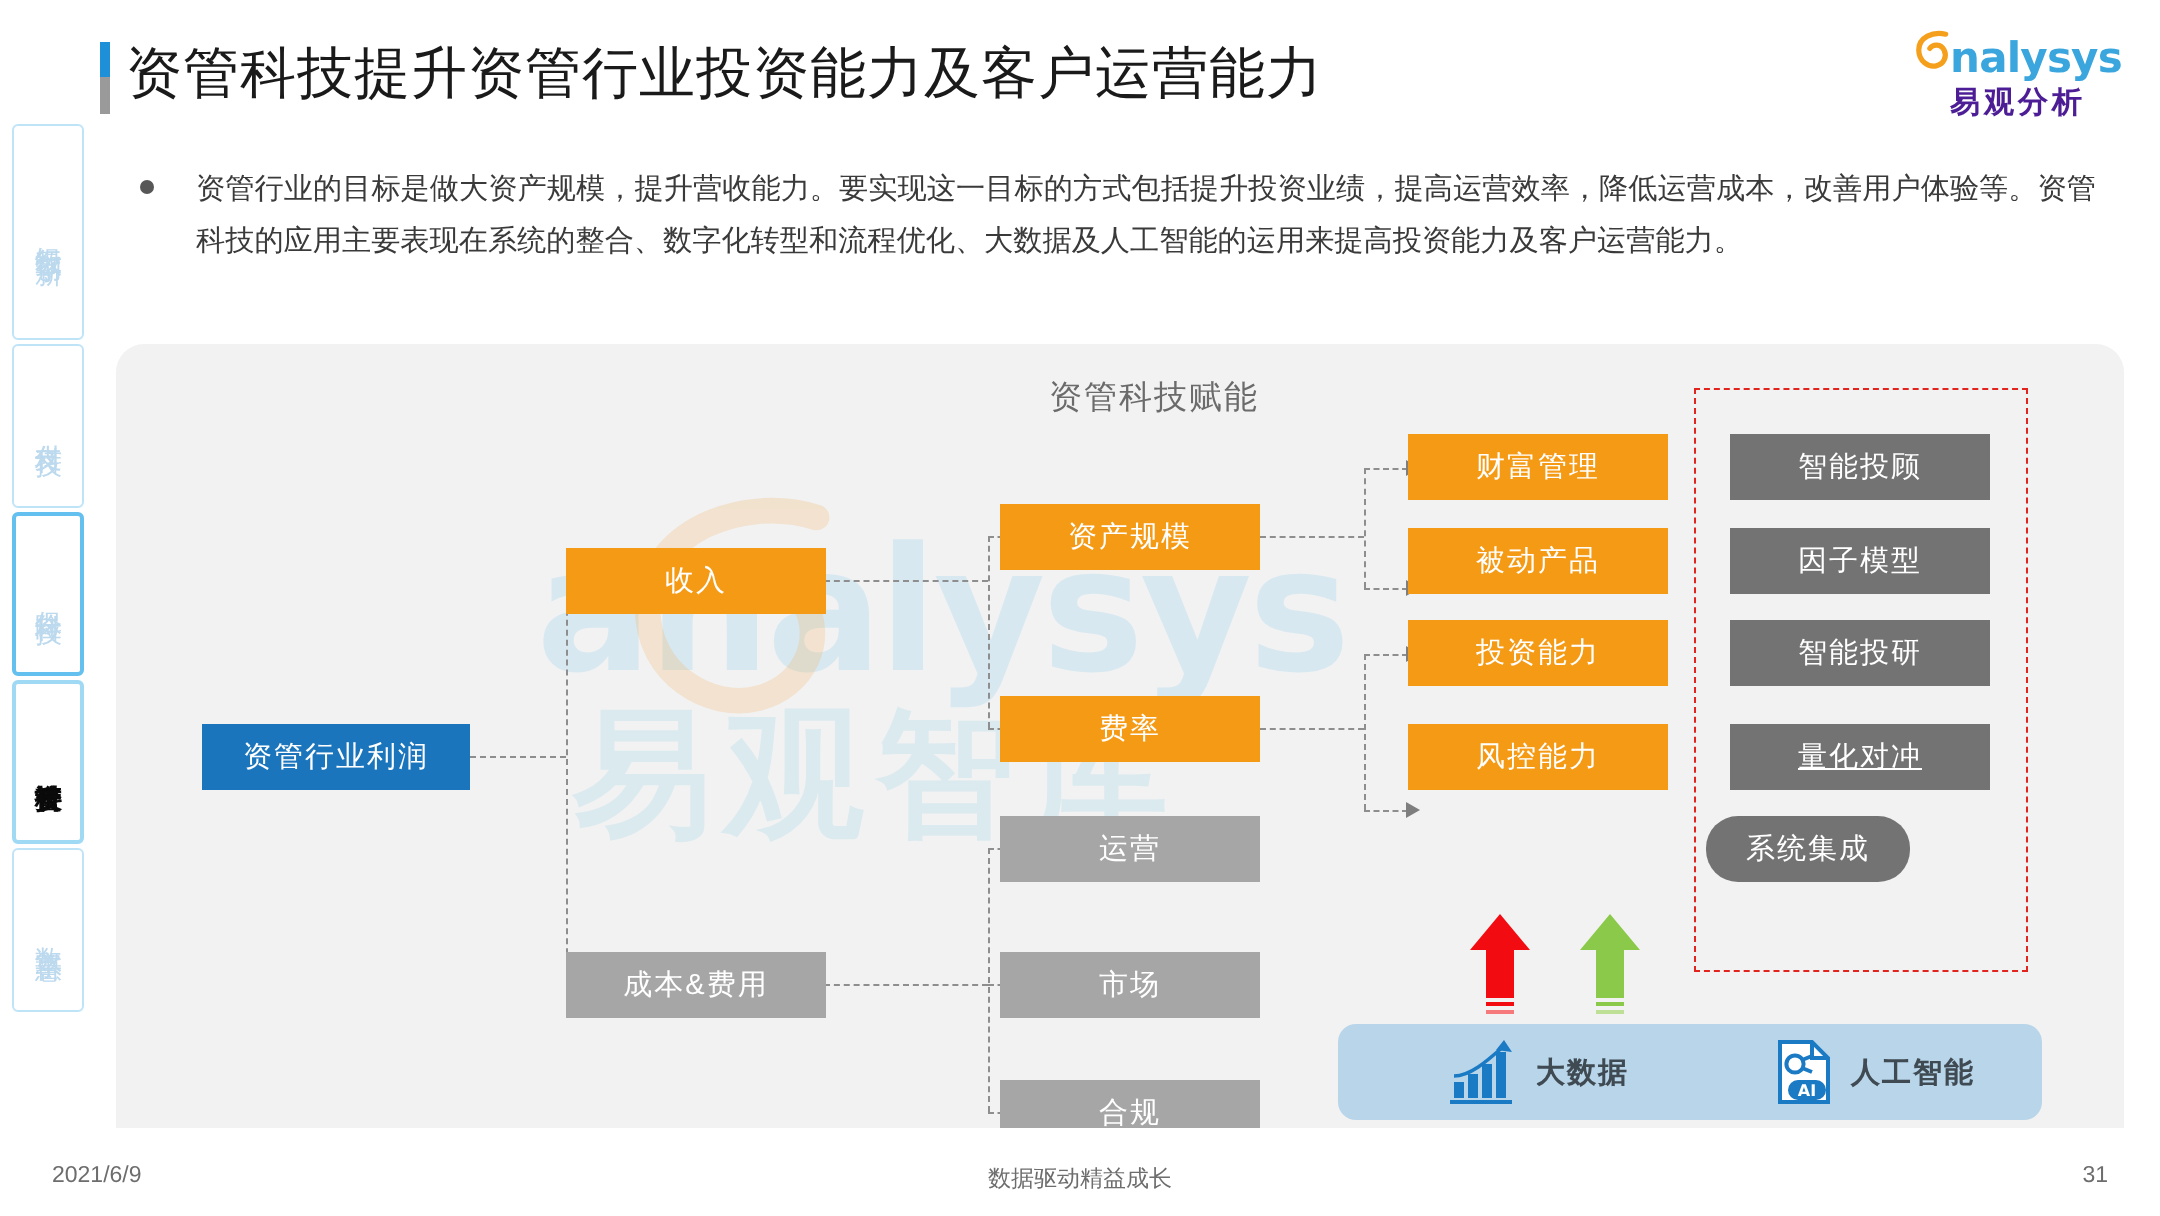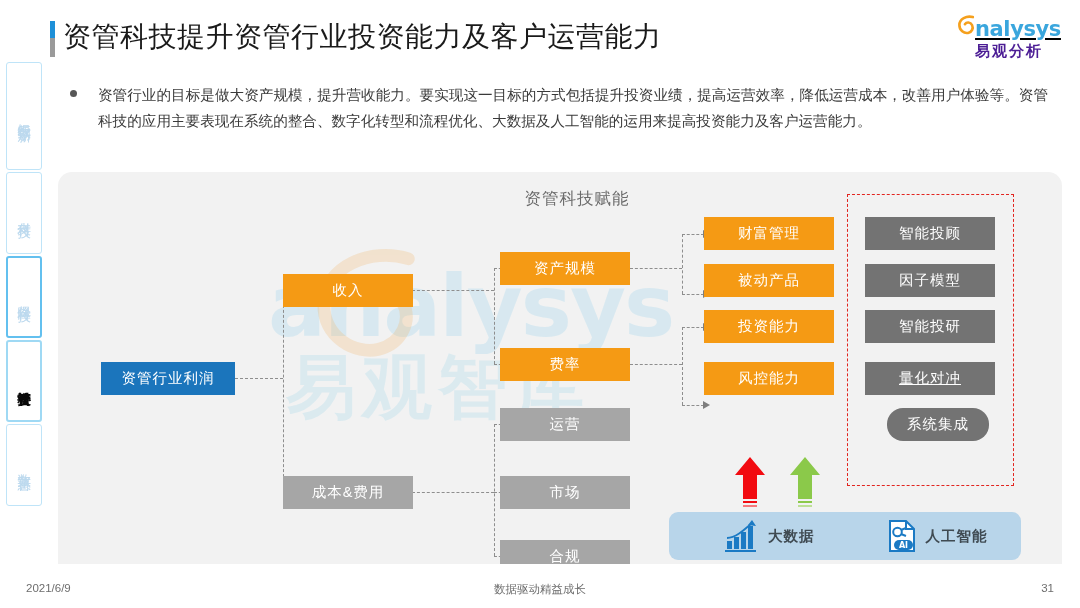--- a/index.html
+++ b/index.html
@@ -67,21 +67,21 @@
     letter-spacing: 0.5px;
     white-space: nowrap;
   }
 
   .logo {
     position: absolute;
     right: 12px; top: 14px;
     width: 118px;
     text-align: center;
   }
-  .logo-row { display: flex; align-items: baseline; justify-content: center; text-decoration: underline; }
+  .logo-row { display: flex; align-items: baseline; justify-content: center; }
   .logo-swirl { width: 19px; height: 22px; margin-right: -1px; }
   .logo-word {
     font-size: 21px;
     color: #3aa6dd;
     font-weight: 600;
     letter-spacing: -0.4px;
     font-family: "DejaVu Sans", sans-serif;
   }
   .logo-cn {
     font-size: 15px;
@@ -370,21 +370,21 @@
     </div>
     <div class="node red" style="left:807px; top:92px; width:130px; height:33px;">
       <span>因子模型</span>
     </div>
     <div class="node red" style="left:807px; top:138px; width:130px; height:33px;">
       <span>智能投研</span>
     </div>
     <div class="node red" style="left:807px; top:190px; width:130px; height:33px;text-decoration:underline;">
       <span>量化对冲</span>
     </div>
-    <div class="node red" style="left:829px; top:236px; width:102px; height:33px;border-radius:16px;">
+    <div class="node red" style="left:795px; top:236px; width:102px; height:33px;border-radius:16px;">
       <span>系统集成</span>
     </div>
 
     <svg class="big-arrow" style="left:676px; top:283px;" viewBox="0 0 32 56">
       <polygon points="16,2 31,20 23,20 23,44 9,44 9,20 1,20" fill="#f20b11"></polygon>
       <rect x="9" y="46" width="14" height="2" fill="#f20b11"></rect>
       <rect x="9" y="50" width="14" height="2" fill="#f6797c"></rect>
     </svg>
     <svg class="big-arrow" style="left:731px; top:283px;" viewBox="0 0 32 56">
       <polygon points="16,2 31,20 23,20 23,44 9,44 9,20 1,20" fill="#8bc94a"></polygon>

